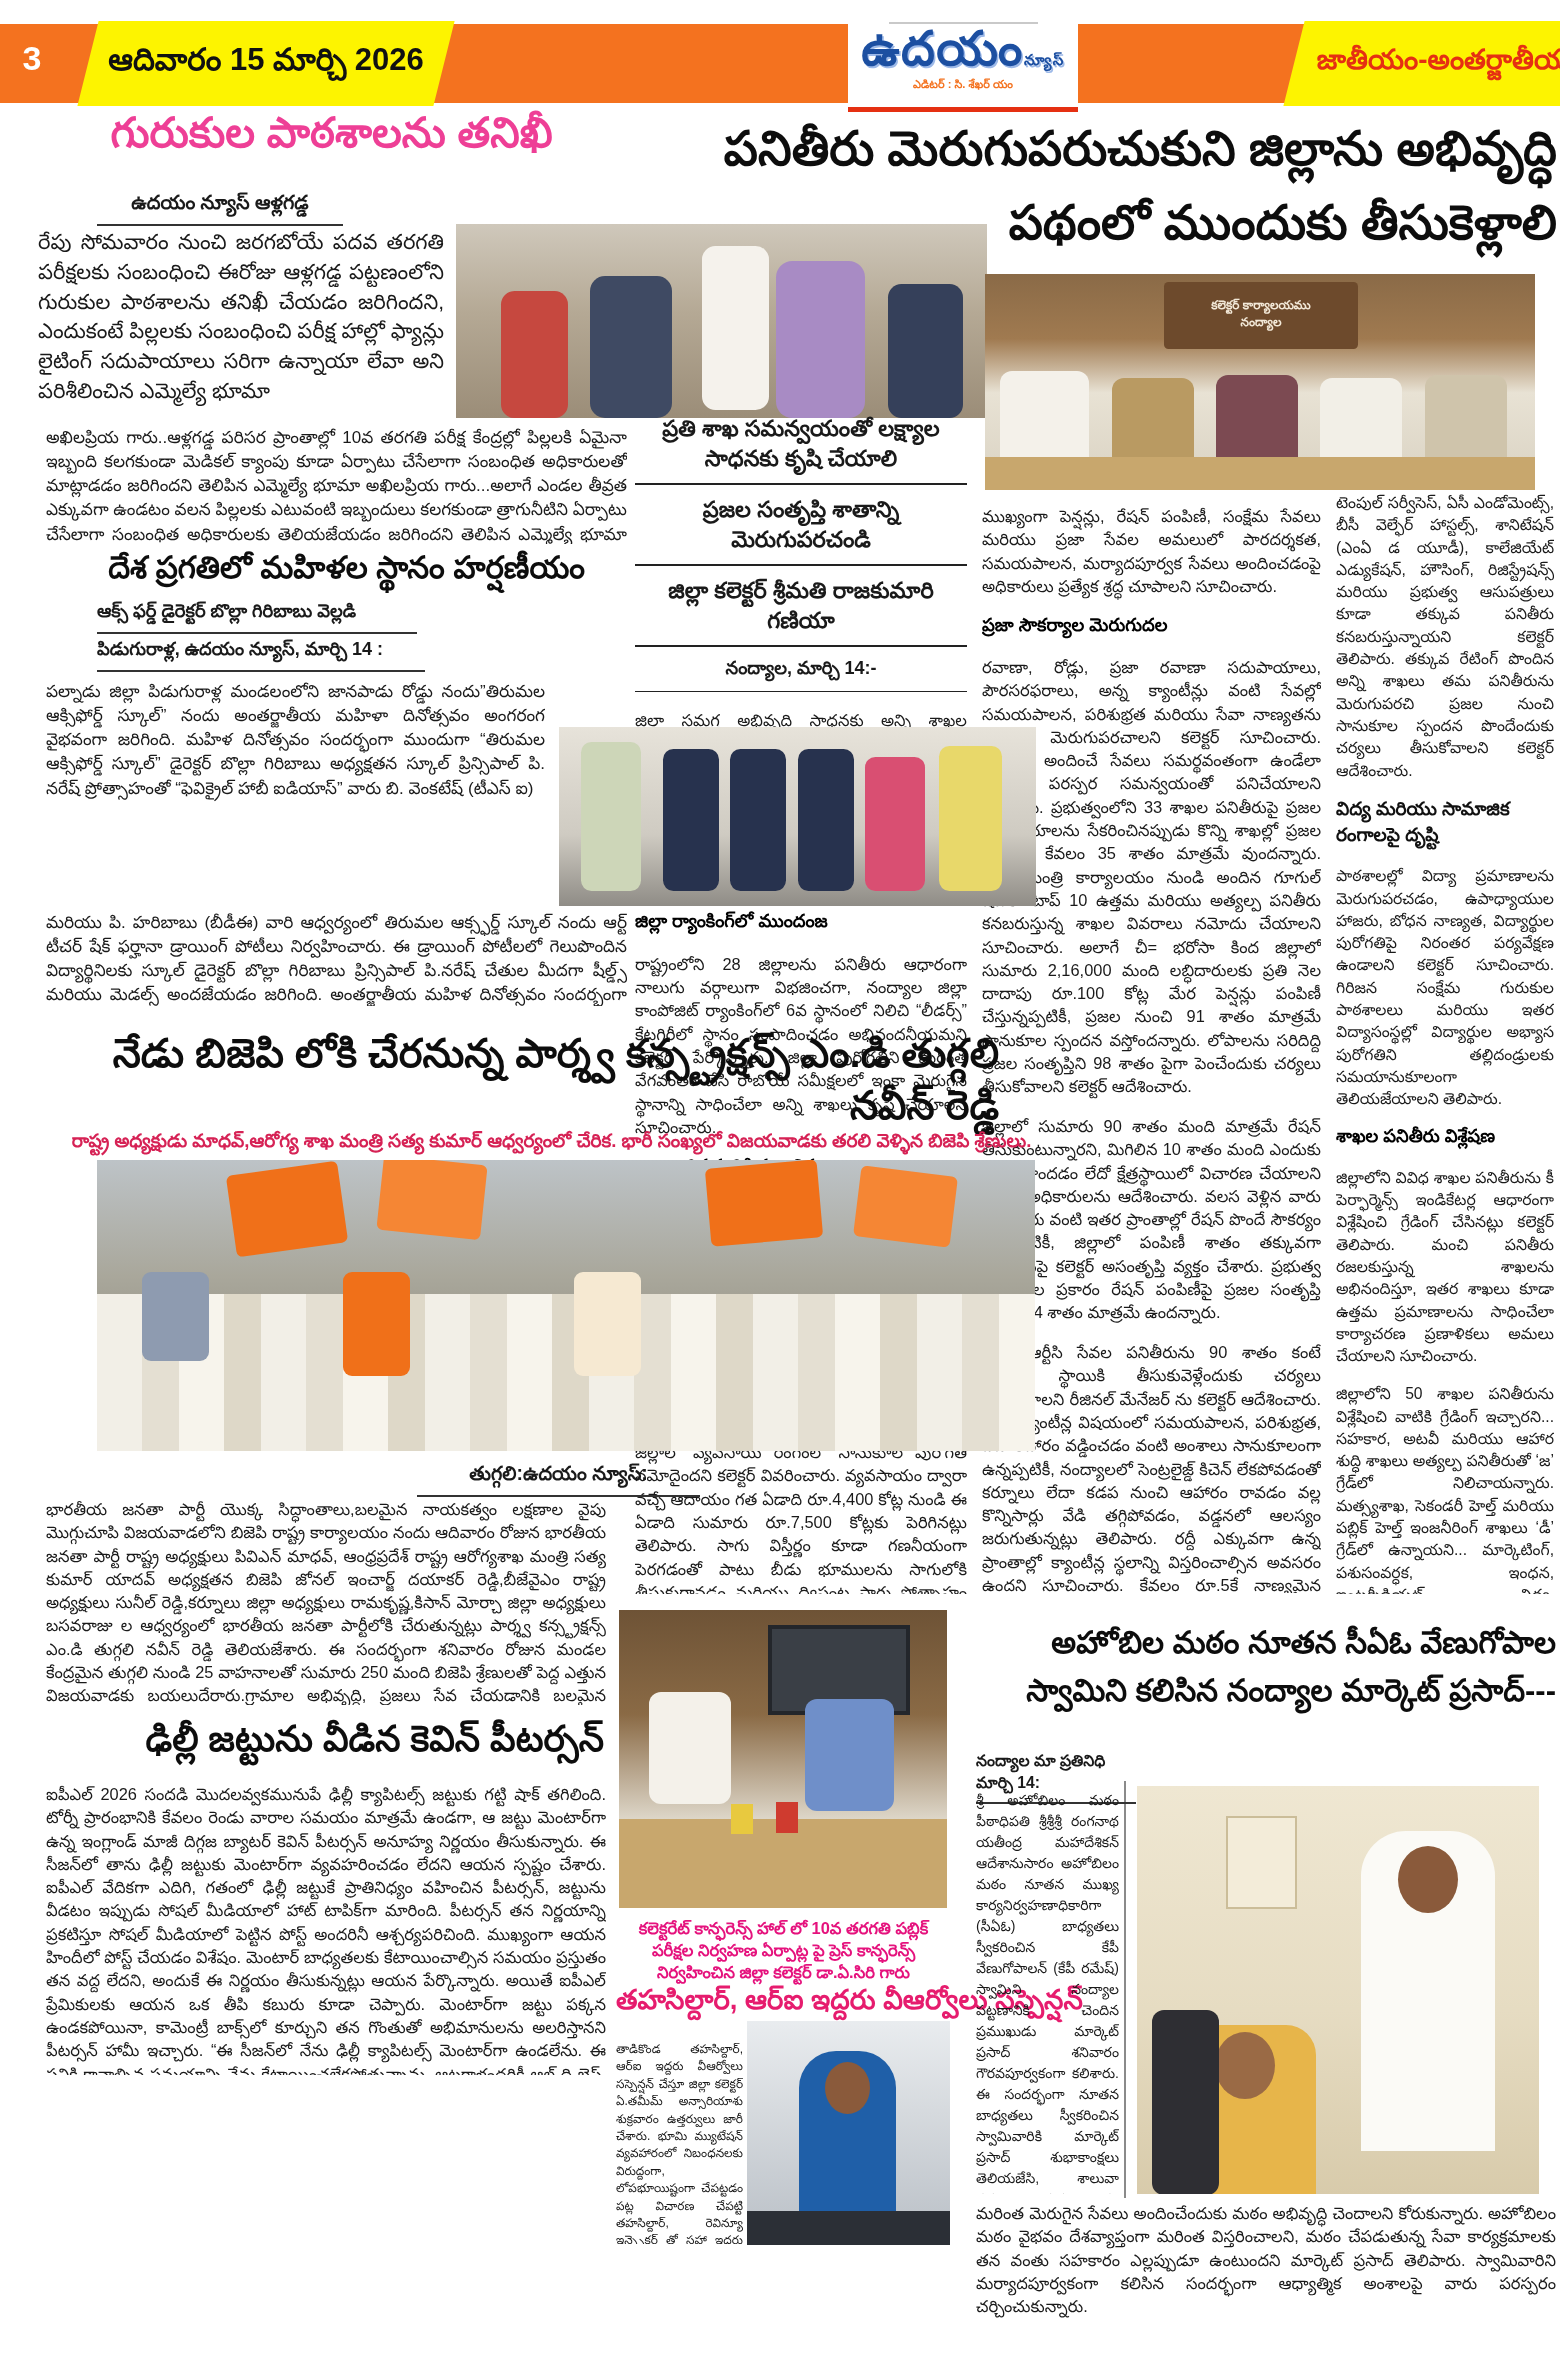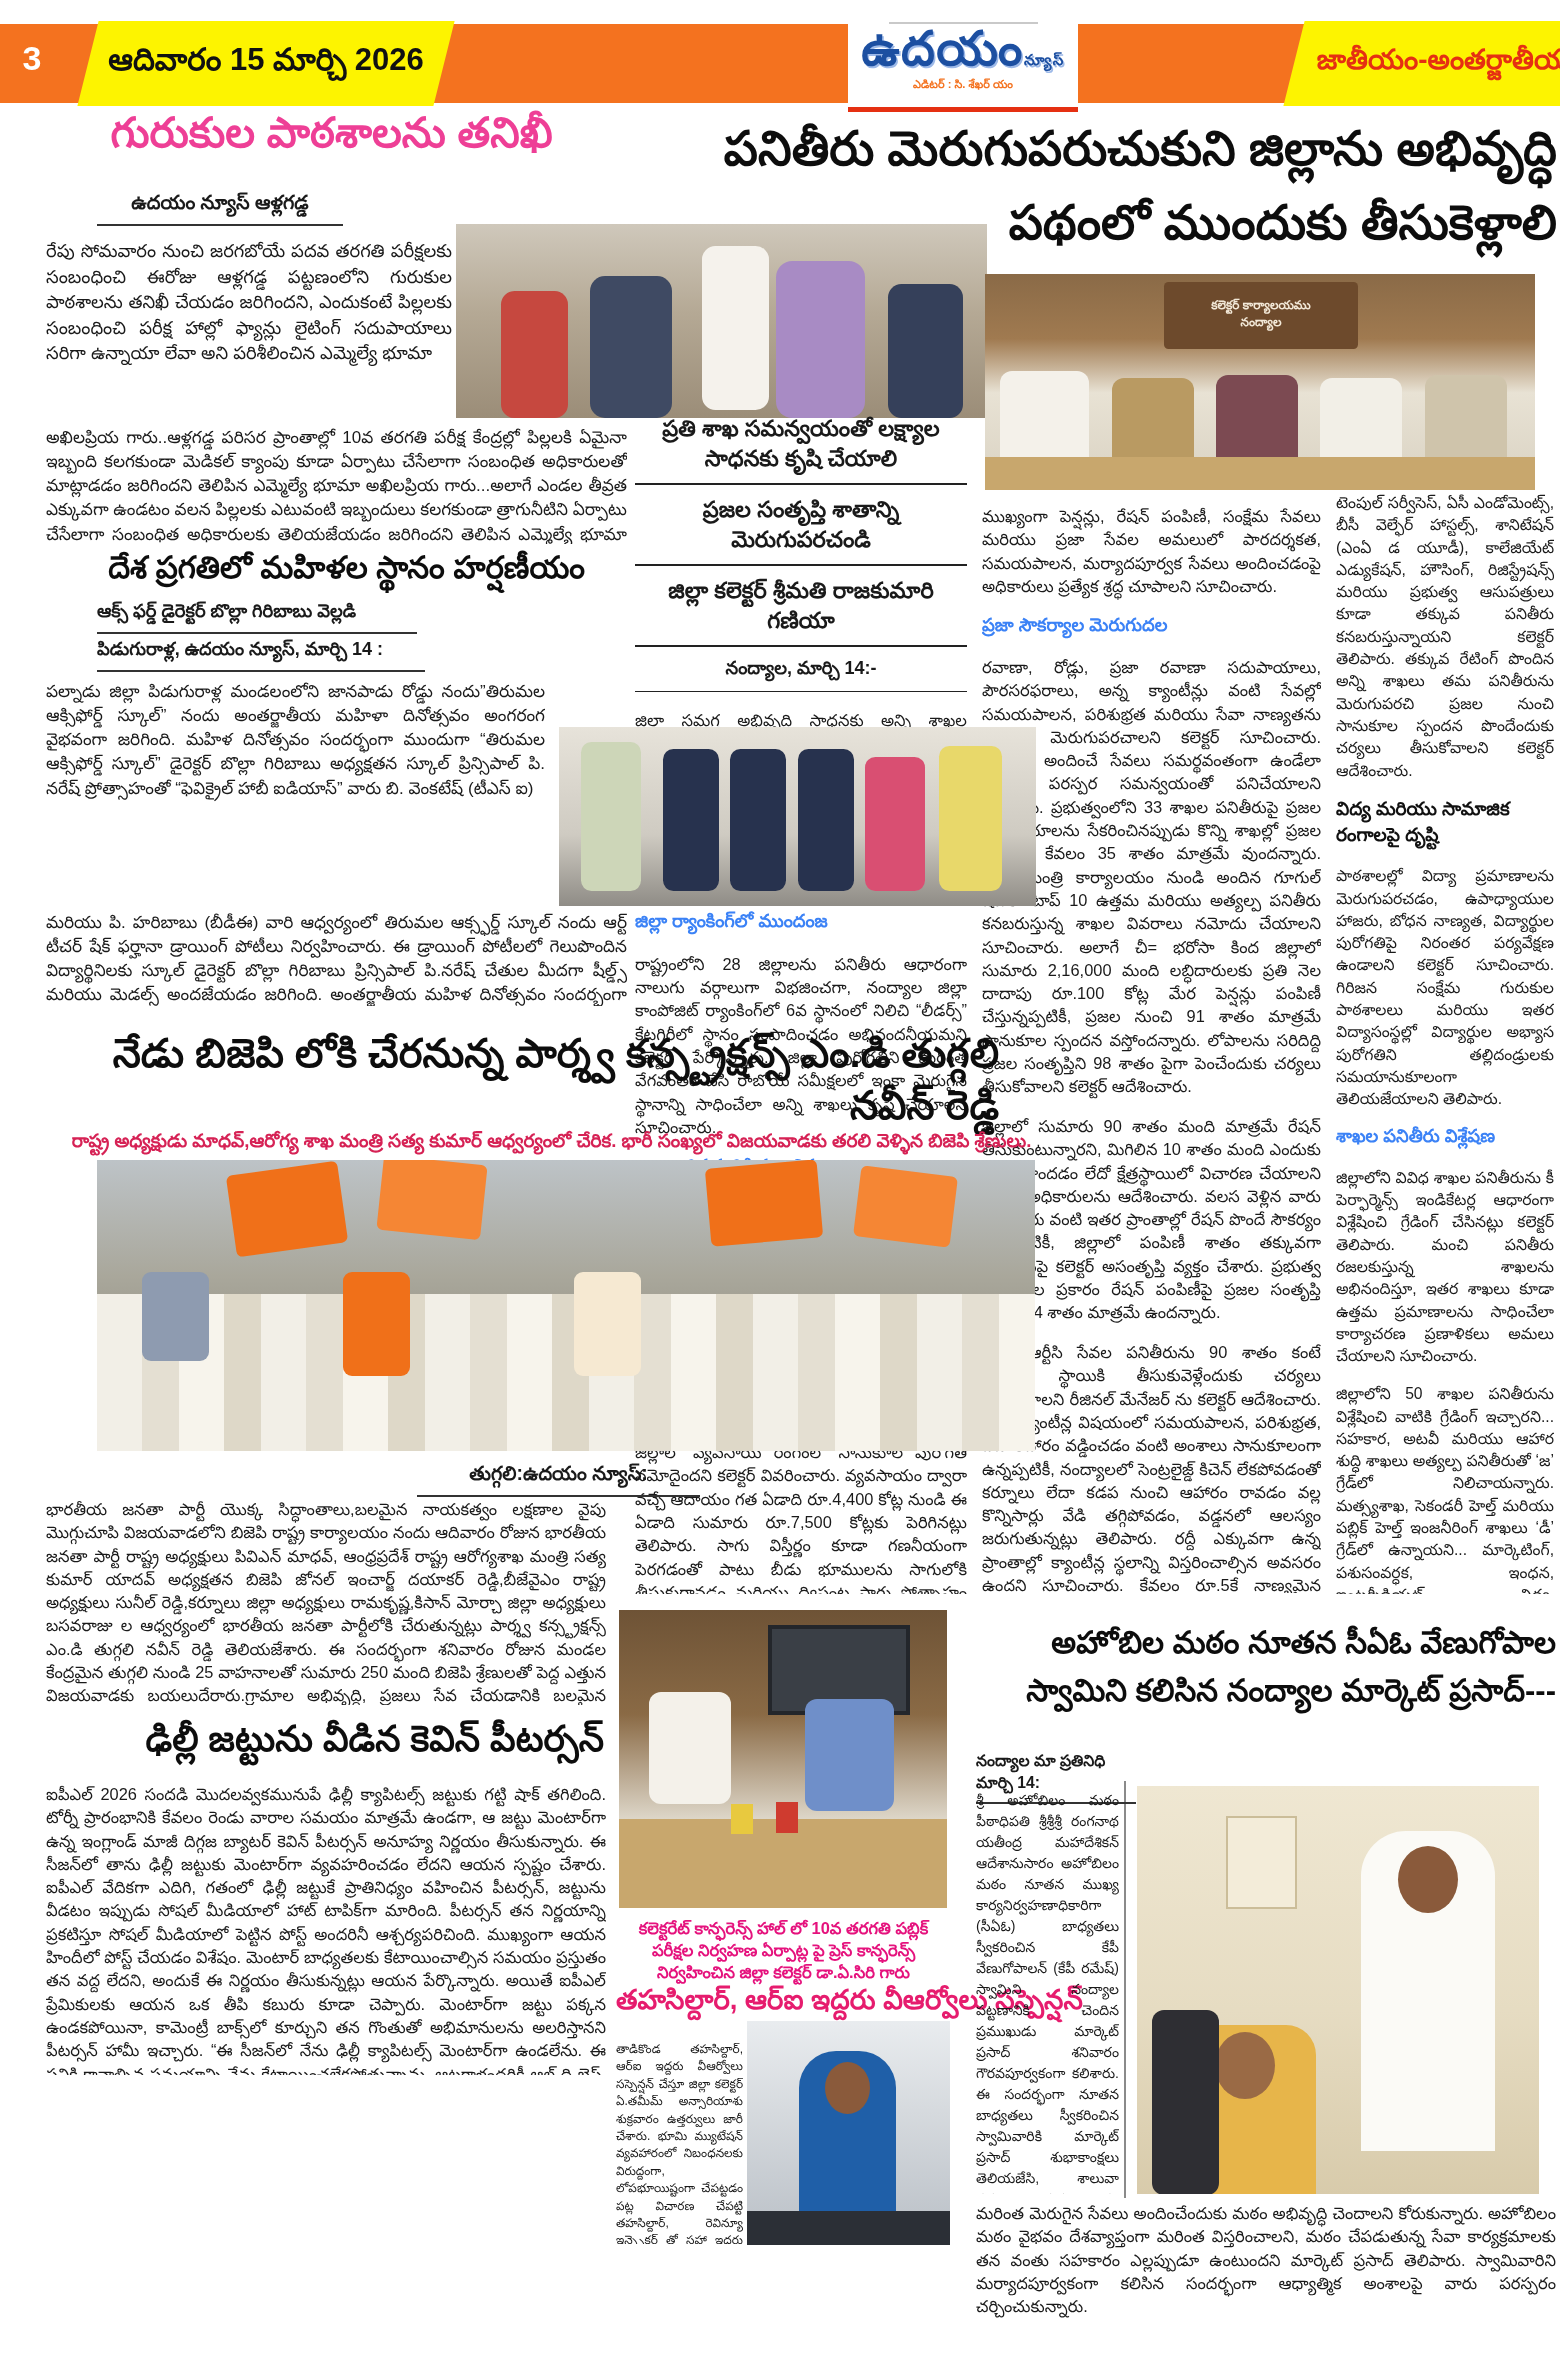--- a/index.html
+++ b/index.html
@@ -16,21 +16,21 @@
   #masthead{font-size:48px;font-weight:bold;color:#1c4fa1;letter-spacing:1.5px;line-height:1;
             text-shadow:1.5px 1.5px 0 #9db9e8;}
   #masthead small{font-size:15px;color:#1c4fa1;}
   #masttag{font-size:11.2px;color:#f4721f;font-weight:bold;margin-top:4.5px;}
   .tinyrule{width:149px;height:2.2px;background:#c9c9c9;margin:1.5px 0;}
   
   .headline-pink{color:#ee3f96;font-weight:bold;text-align:center;line-height:1.12;}
   .headline-black{color:#0d0d0d;font-weight:bold;text-align:right;line-height:1.25;}
   .byline{font-weight:bold;border-bottom:2.2px solid #333;padding-bottom:6px;text-align:center;}
   .body-txt{text-align:justify;line-height:1.42;}
-  .subhead-pink{color:#3b82f6;font-weight:bold;font-size:18px;margin:12px 0 7.5px 0;}
+  .subhead-pink{color:#000000;font-weight:bold;font-size:18px;margin:12px 0 7.5px 0;}
   .subhead-black{color:#111;font-weight:bold;font-size:18.6px;margin:12px 0 7.5px 0;}
   .col{position:absolute;overflow:hidden;font-size:16.4px;}
   .stackhead{font-weight:bold;text-align:center;font-size:22.4px;line-height:1.3;padding:10.4px 4.5px;
              border-bottom:2.2px solid #222;}
   .photo{position:absolute;overflow:hidden;background:#b9b2a6;}
   .ph-el{position:absolute;}
   .vrule{position:absolute;width:2.2px;background:#8a8a8a;}
 </style>
 </head>
 <body>
@@ -47,21 +47,21 @@
     </div>
     <div id="logobox">
       <div class="tinyrule"></div>
       <div id="masthead"><span>ఉదయం</span><small>న్యూస్</small></div>
       <div id="masttag">ఎడిటర్ : సి. శేఖర్ యం</div>
     </div>
   </div>
 
   <div class="abs headline-pink" style="left:63px;top:109px;width:537px;font-size:42px;">గురుకుల పాఠశాలను తనిఖీ</div>
   <div class="abs byline" style="left:97px;top:191px;width:246px;font-size:19.4px;">ఉదయం న్యూస్ ఆళ్లగడ్డ</div>
-  <div class="abs body-txt" style="left:46px;top:227px;width:406px;height:192px;overflow:hidden;font-size:18px;margin-top:12px;">రేపు సోమవారం నుంచి జరగబోయే పదవ తరగతి పరీక్షలకు సంబంధించి ఈరోజు ఆళ్లగడ్డ పట్టణంలోని గురుకుల పాఠశాలను తనిఖీ చేయడం జరిగిందని, ఎందుకంటే పిల్లలకు సంబంధించి పరీక్ష హాల్లో ఫ్యాన్లు లైటింగ్ సదుపాయాలు సరిగా ఉన్నాయా లేవా అని పరిశీలించిన ఎమ్మెల్యే భూమా</div>
+  <div class="abs body-txt" style="left:38px;top:227px;width:406px;height:192px;overflow:hidden;font-size:21px;">రేపు సోమవారం నుంచి జరగబోయే పదవ తరగతి పరీక్షలకు సంబంధించి ఈరోజు ఆళ్లగడ్డ పట్టణంలోని గురుకుల పాఠశాలను తనిఖీ చేయడం జరిగిందని, ఎందుకంటే పిల్లలకు సంబంధించి పరీక్ష హాల్లో ఫ్యాన్లు లైటింగ్ సదుపాయాలు సరిగా ఉన్నాయా లేవా అని పరిశీలించిన ఎమ్మెల్యే భూమా</div>
   <div class="photo" style="left:456px;top:224px;width:531px;height:194px;background:linear-gradient(180deg,#cfc8bb 0%,#b5a995 45%,#9b8d78 100%);">
     <div class="ph-el" style="left:246px;top:22.4px;width:67px;height:164px;background:#f5f2ec;border-radius:13.4px;"></div>
     <div class="ph-el" style="left:320px;top:37px;width:89px;height:157px;background:#a88bc4;border-radius:16.4px;"></div>
     <div class="ph-el" style="left:134px;top:52px;width:82px;height:142px;background:#3f4a63;border-radius:15px;"></div>
     <div class="ph-el" style="left:45px;top:67px;width:67px;height:127px;background:#c6483f;border-radius:13.4px;"></div>
     <div class="ph-el" style="left:432px;top:60px;width:75px;height:134px;background:#35405a;border-radius:13.4px;"></div>
   </div>
   <div class="abs body-txt" style="left:46px;top:426px;width:581px;height:118px;overflow:hidden;font-size:17px;">అఖిలప్రియ గారు..ఆళ్లగడ్డ పరిసర ప్రాంతాల్లో 10వ తరగతి పరీక్ష కేంద్రల్లో పిల్లలకి ఏమైనా ఇబ్బంది కలగకుండా మెడికల్ క్యాంపు కూడా ఏర్పాటు చేసేలాగా సంబంధిత అధికారులతో మాట్లాడడం జరిగిందని తెలిపిన ఎమ్మెల్యే భూమా అఖిలప్రియ గారు...అలాగే ఎండల తీవ్రత ఎక్కువగా ఉండటం వలన పిల్లలకు ఎటువంటి ఇబ్బందులు కలగకుండా త్రాగునీటిని ఏర్పాటు చేసేలాగా సంబంధిత అధికారులకు తెలియజేయడం జరిగిందని తెలిపిన ఎమ్మెల్యే భూమా అఖిలప్రియ గారు..లోకేష్ అన్న ఆదేశాల మేరకు గురుకుల పాఠశాల హాస్టల్ ను తనిఖీ చేయడం జరిగిందని చాలావరకు ఫుడ్ విషయంలో కంప్లైంట్ లు రావడం జరిగిందని వీటన్నింటినీ కలెక్టర్ గారి దృష్టికి తీసుకొని వెళ్లి తగు చర్యలు తీసుకోవడం జరుగుతుందని తెలిపిన ఎమ్మెల్యే భూమా అఖిలప్రియ గారు...</div>
 
   <div class="abs headline-black" style="left:634px;top:112px;width:923px;font-size:48px;line-height:1.55;">పనితీరు మెరుగుపరుచుకుని జిల్లాను అభివృద్ధి పథంలో ముందుకు తీసుకెళ్లాలి</div>

